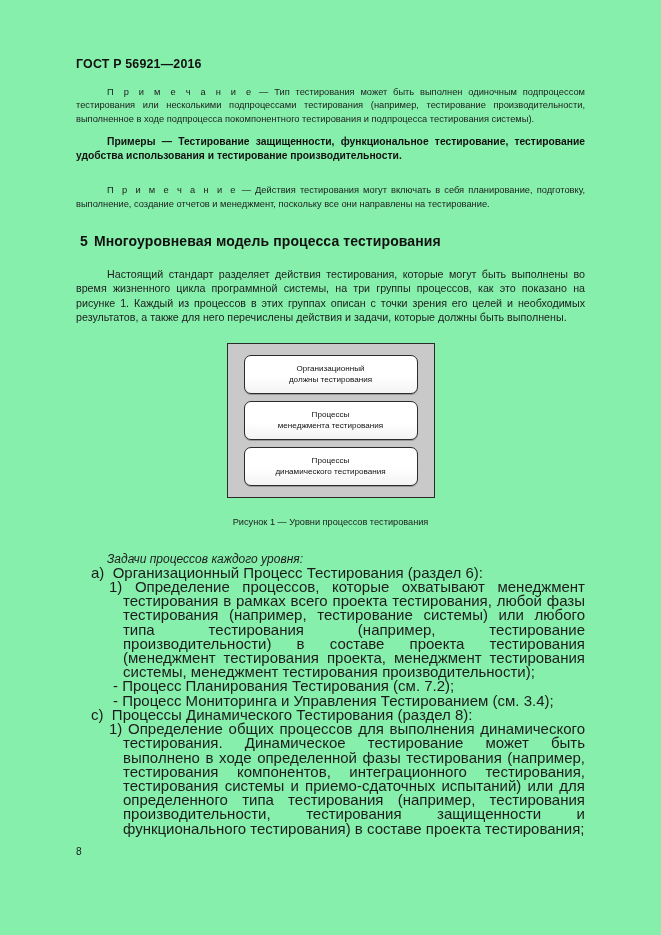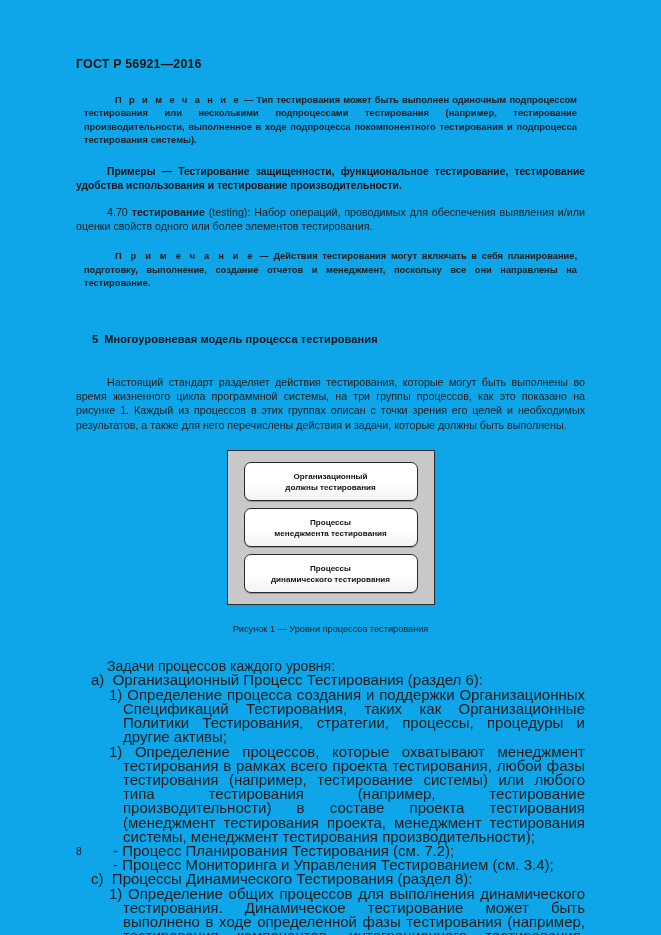--- a/index.html
+++ b/index.html
@@ -8,21 +8,21 @@
     background: #ffffff;
   }
   body {
     font-family: "Liberation Sans", sans-serif;
     color: #1a1a1a;
   }
   .page {
     position: relative;
     width: 661px;
     height: 935px;
-    background: #0ea5e9;
+    background: #86efac;
     overflow: hidden;
   }
   .content {
     position: absolute;
     left: 76px;
     top: 0;
     width: 509px;
   }
 
   
@@ -46,23 +46,22 @@
     margin: 0;
     color: #1c1c1c;
   }
   .para.indent {
     text-indent: 31px;
   }
   .note {
     font-size: 9.3px;
     line-height: 13.4px;
     text-align: justify;
-    margin: 8px;
-    color: #1c1c1c;
-    font-weight: bold;
+    margin: 0;
+    color: #1c1c1c;
   }
   .note .lbl {
     letter-spacing: 2.1px;
   }
   .note.indent {
     text-indent: 31px;
   }
   .examples {
     font-size: 10.3px;
     line-height: 14px;
@@ -70,24 +69,24 @@
     text-align: justify;
     margin: 0;
     color: #111;
   }
   .examples.indent { text-indent: 31px; }
 
   b.term { font-weight: bold; }
 
   
   .sec-head {
-    font-size: 11px;
+    font-size: 14px;
     font-weight: bold;
     color: #111;
-    margin: 16px;
+    margin: 4px;
     letter-spacing: 0.1px;
   }
   .sec-head .num { margin-right: 6px; }
 
   
   .figure-wrap {
     display: flex;
     justify-content: center;
   }
   .figure {
@@ -108,21 +107,21 @@
     height: 39px;
     display: flex;
     flex-direction: column;
     align-items: center;
     justify-content: center;
     box-sizing: border-box;
     box-shadow: 0 1px 0 rgba(0,0,0,0.25);
   }
   .fig-box span {
     font-size: 8.1px;
-    font-weight: bold;
+    font-weight: normal;
     line-height: 11px;
     color: #111;
     text-align: center;
     white-space: nowrap;
   }
   .fig-caption {
     text-align: center;
     font-size: 9.2px;
     color: #1c1c1c;
     margin: 7px;
@@ -132,21 +131,21 @@
   .list-line {
     font-size: 15px;
     line-height: 14.2px;
     text-align: justify;
     margin: 0;
     color: #1c1c1c;
   }
   .lvl-a { padding-left: 31px; text-indent: -16px; }
   .lvl-1 { padding-left: 47px; text-indent: -14px; }
   .lvl-dash { padding-left: 47px; text-indent: -10px; }
-  .plain-line { font-size: 14px; line-height: 14.2px; margin: 0; color:#1c1c1c; }
+  .plain-line { font-size: 12px; line-height: 14.2px; margin: 0; color:#1c1c1c;font-style:italic; }
   .lead-in { padding-left: 31px; }
 
   
   .page-num {
     position: absolute;
     left: 76px;
     top: 846px;
     font-size: 10.2px;
     color: #1c1c1c;
   }
@@ -165,21 +164,20 @@
   <div class="content" style="top:86px; position:absolute;">
 
     <p class="note indent"><span class="lbl">П р и м е ч а н и е</span> <span>—</span> <span>Тип тестирования может быть выполнен одиночным подпроцессом тестирования или несколькими подпроцессами тестирования (например, тестирование производительности, выполненное в ходе подпроцесса покомпонентного тестирования и подпроцесса тестирования системы).</span></p>
 
     <div class="sp-9"></div>
 
     <p class="examples indent"><span>Примеры</span> <span>—</span> <span>Тестирование защищенности, функциональное тестирование, тестирование удобства использования и тестирование производительности.</span></p>
 
     <div class="sp-12"></div>
 
-    <p class="para indent"><span>4.70</span> <b class="term">тестирование</b> <span>(testing):</span> <span>Набор операций, проводимых для обеспечения выявления и/или оценки свойств одного или более элементов тестирования.</span></p>
 
     <div class="sp-9"></div>
 
     <p class="note indent"><span class="lbl">П р и м е ч а н и е</span> <span>—</span> <span>Действия тестирования могут включать в себя планирование, подготовку, выполнение, создание отчетов и менеджмент, поскольку все они направлены на тестирование.</span></p>
 
     <div class="sp-18"></div>
 
     <p class="sec-head"><span class="num">5</span><span>Многоуровневая модель процесса тестирования</span></p>
 
     <div class="sp-14"></div>
@@ -208,21 +206,20 @@
     <div class="sp-12"></div>
 
     <p class="fig-caption">Рисунок 1 — Уровни процессов тестирования</p>
 
     <div class="sp-18"></div>
 
     <p class="plain-line lead-in">Задачи процессов каждого уровня:</p>
 
     <p class="list-line lvl-a"><span>a)</span>&nbsp; <span>Организационный Процесс Тестирования (раздел 6):</span></p>
 
-    <p class="list-line lvl-1"><span>1)</span> <span>Определение процесса создания и поддержки Организационных Спецификаций Тестирования, таких как Организационные Политики Тестирования, стратегии, процессы, процедуры и другие активы;</span></p>
 
 
     <p class="list-line lvl-1"><span>1)</span> <span>Определение процессов, которые охватывают менеджмент тестирования в рамках всего проекта тестирования, любой фазы тестирования (например, тестирование системы) или любого типа тестирования (например, тестирование производительности) в составе проекта тестирования (менеджмент тестирования проекта, менеджмент тестирования системы, менеджмент тестирования производительности);</span></p>
 
 
     <p class="list-line lvl-dash">- Процесс Планирования Тестирования (см. 7.2);</p>
     <p class="list-line lvl-dash">- Процесс Мониторинга и Управления Тестированием (см. 3.4);</p>
 
     <p class="list-line lvl-a"><span>c)</span>&nbsp; <span>Процессы Динамического Тестирования (раздел 8):</span></p>
 

